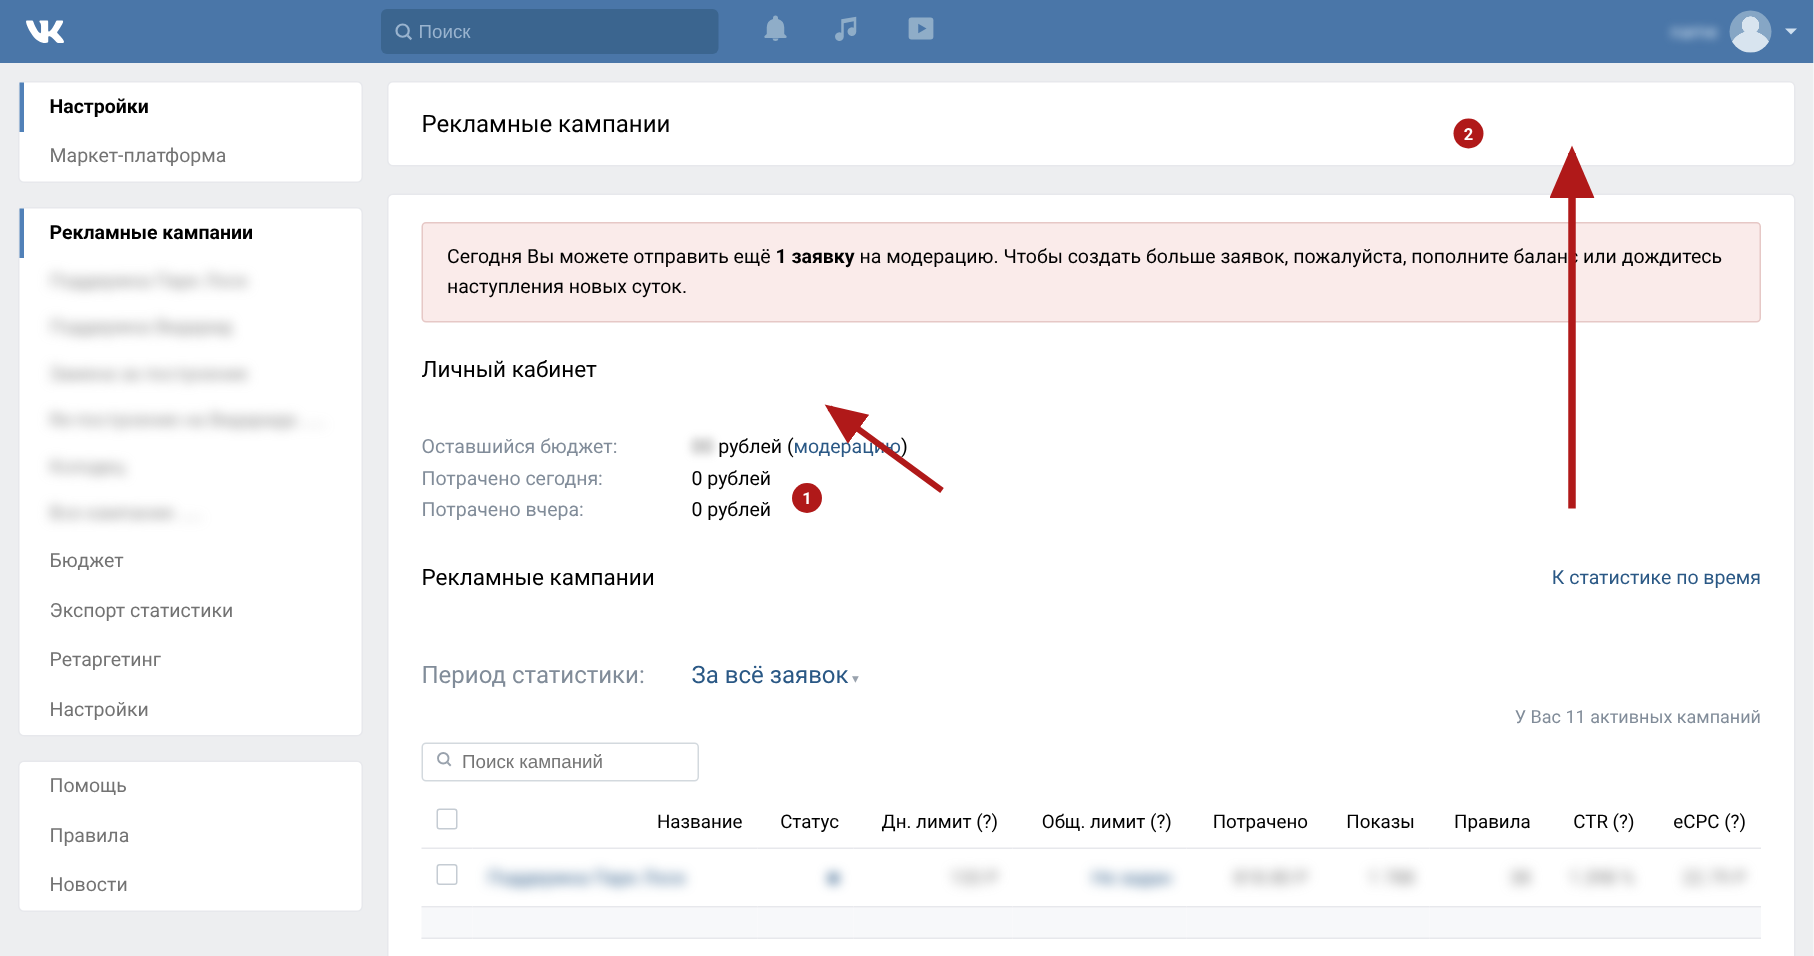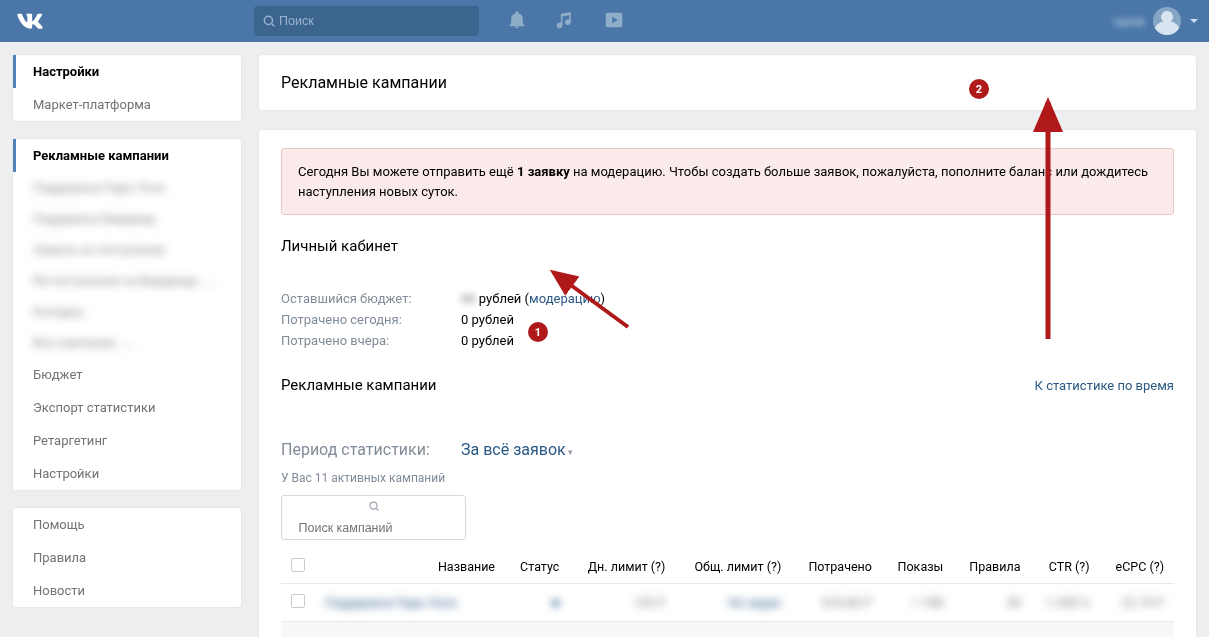--- a/index.html
+++ b/index.html
@@ -45,25 +45,25 @@
   .kv .v .blurv { filter: blur(3px); color:#7a7a7a; display:inline-block; min-width:14px;}
 
   .camp-head { display: flex; justify-content: space-between; align-items: center; margin-bottom: 20px; }
   .camp-head .lnk { color: #2a5885; font-size: 13px; cursor: pointer; }
 
   .filter-row { display:flex; font-size:16px; color:#818c99; margin-bottom:8px;}
   .filter-row .k{ width:180px;}
   .filter-row .v{ color:#2a5885; cursor:pointer;}
   .filter-row .v::after{ content:" \25BE"; font-size:9px; color:#99a2ad; }
 
-  .meta-line { color:#818c99; font-size:12px; margin: 12px 0 10px;}
+  .meta-line { color:#818c99; font-size:12px; margin: 12px 0 10px; text-align: right;}
   .select-row { display:flex; justify-content:space-between; align-items:center; font-size:13px; margin: 6px 0 10px;}
   .select-row .links span{ color:#2a5885; cursor:pointer;}
   .select-row .links .lbl{ color:#000; }
-  .search-camp { border:1px solid #d3d9de; border-radius:3px; padding:4px 8px; display:flex; align-items:center; gap:6px; width:185px;flex-direction:column;}
+  .search-camp { border:1px solid #d3d9de; border-radius:3px; padding:4px 8px; display:flex; align-items:center; gap:6px; width:185px;}
   .search-camp input{ border:none; outline:none; font-size:12.5px; width:150px;}
   .search-camp .sicon{ color:#99a2ad;}
 
   table.camp { width:100%; border-collapse:collapse; font-size:12.5px;}
   table.camp th { text-align:right; font-weight:400; color:#000; padding:8px 10px; border-bottom:1px solid #e7e8ec; white-space:nowrap;}
   table.camp th.left{ text-align:right;}
   table.camp th:first-child{ width:32px;}
   table.camp th:nth-child(2){ width:190px;}
   table.camp td { padding:10px 10px; border-bottom:1px solid #e7e8ec; text-align:right; color:#000;}
   table.camp td.left{ text-align:left;}

